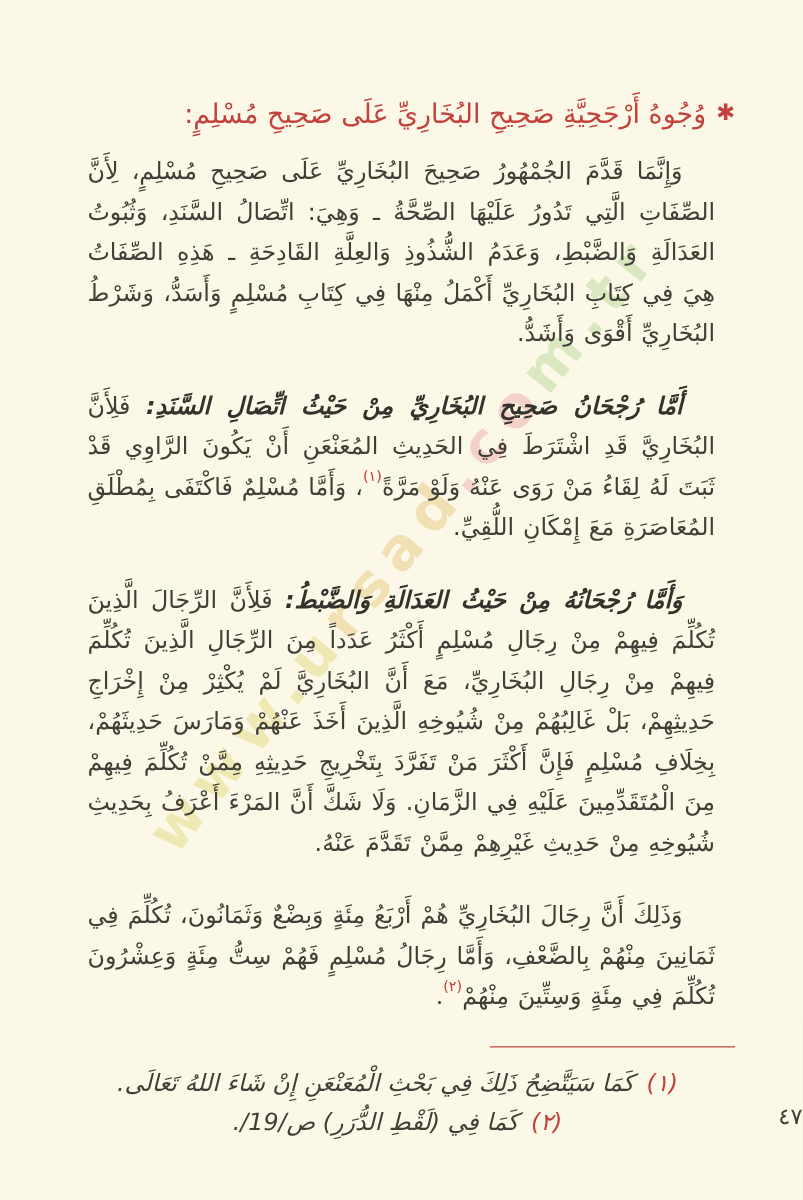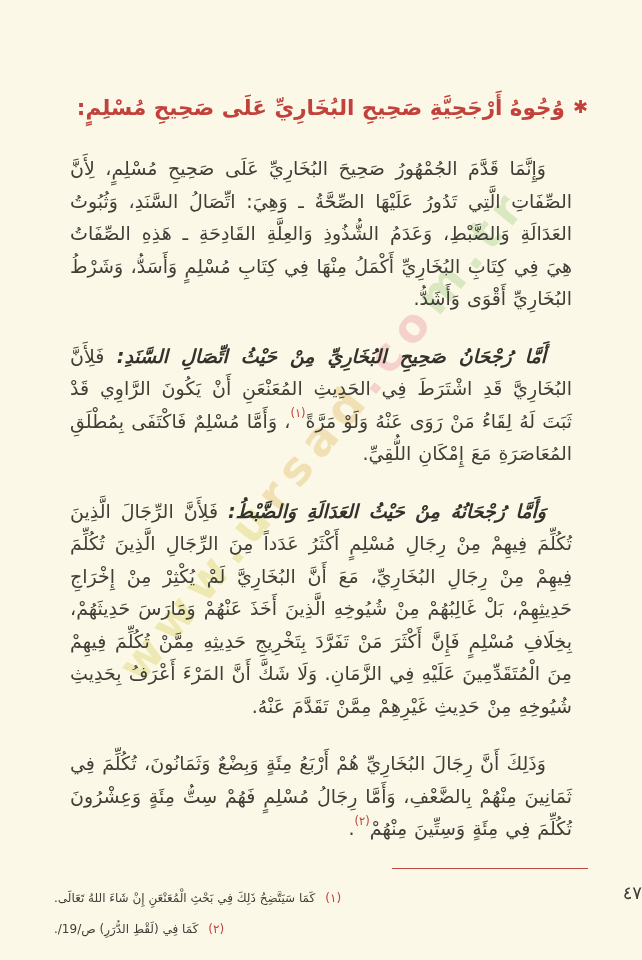--- a/index.html
+++ b/index.html
@@ -35,23 +35,23 @@
     z-index:0;
   }
   .watermark .w0{color:#ece7ab;}
   .watermark .w1{color:#efdcab;}
   .watermark .w2{color:#f4cbc7;}
   .watermark .w3{color:#d4e6ba;}
   .content{position:relative;z-index:1;}
   .heading{
     margin:0 0 12px 0;
     font-size:21.5px;
-    font-weight:bold;
+    font-weight:normal;
     color:#c2413b;
-    line-height:55px;
+    line-height:24px;
     text-align:right;
   }
   .heading .star{
     display:inline-block;
     margin-left:8px;
     font-size:18px;
     position:relative;top:-2px;
   }
   .para{
     margin:16px;
@@ -72,24 +72,25 @@
     letter-spacing:0;
   }
   .footnote-sep{
     border:0;
     border-top:1.6px solid #bf4a41;
     width:196px;
     margin:23px 0 14px auto;  
     margin-right:0;
   }
   .footnotes{
-    font-size:12px;
+    font-size:19px;
     line-height:31px;
-    text-align:left;
+    text-align:center;
     padding-right:6px;
+    font-style:italic;
   }
   .footnote .marker{
     color:#c2413b;
     margin-left:10px;
   }
   .page-number{
     position:absolute;
     left:0;right:0;
     top:882px;
     font-size:18px;

